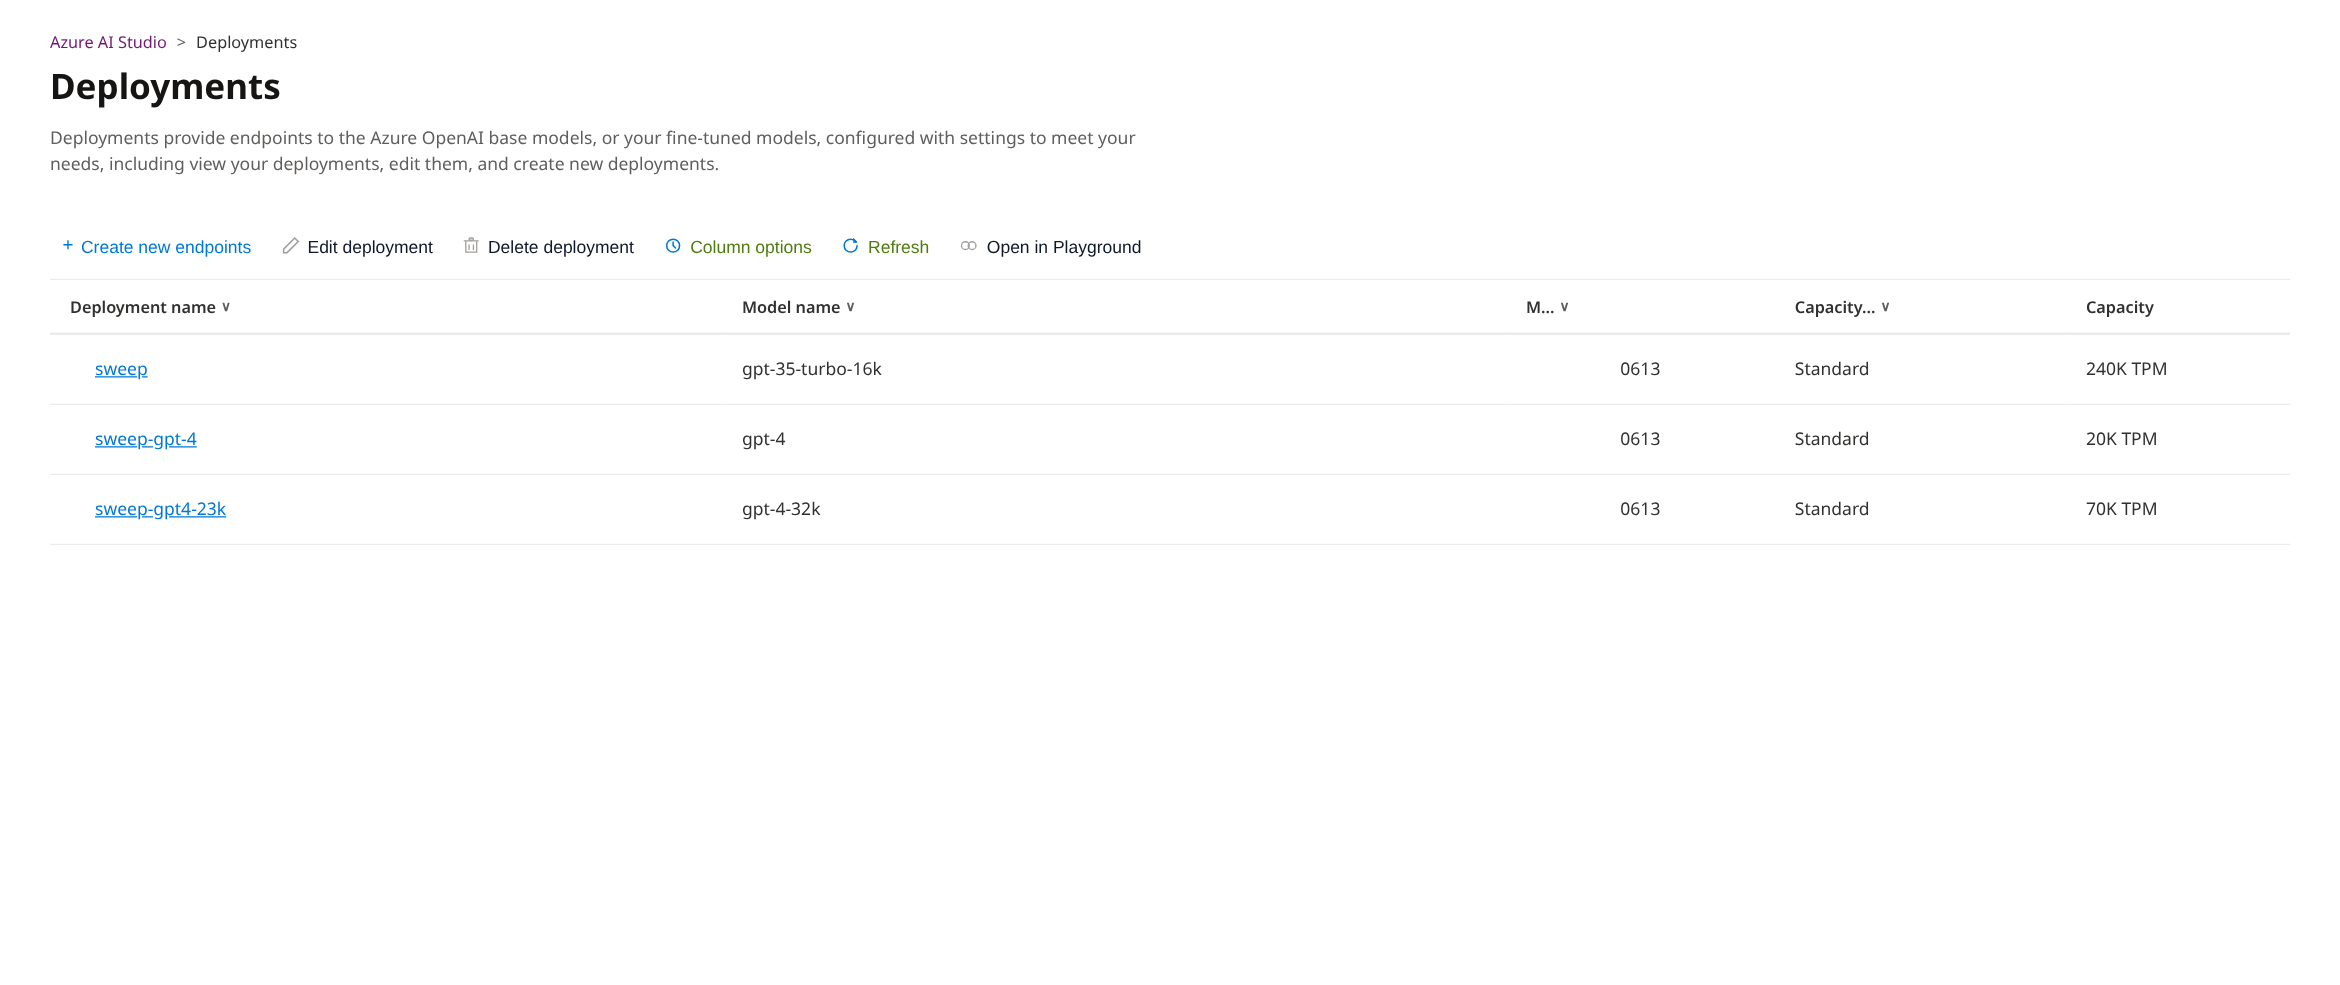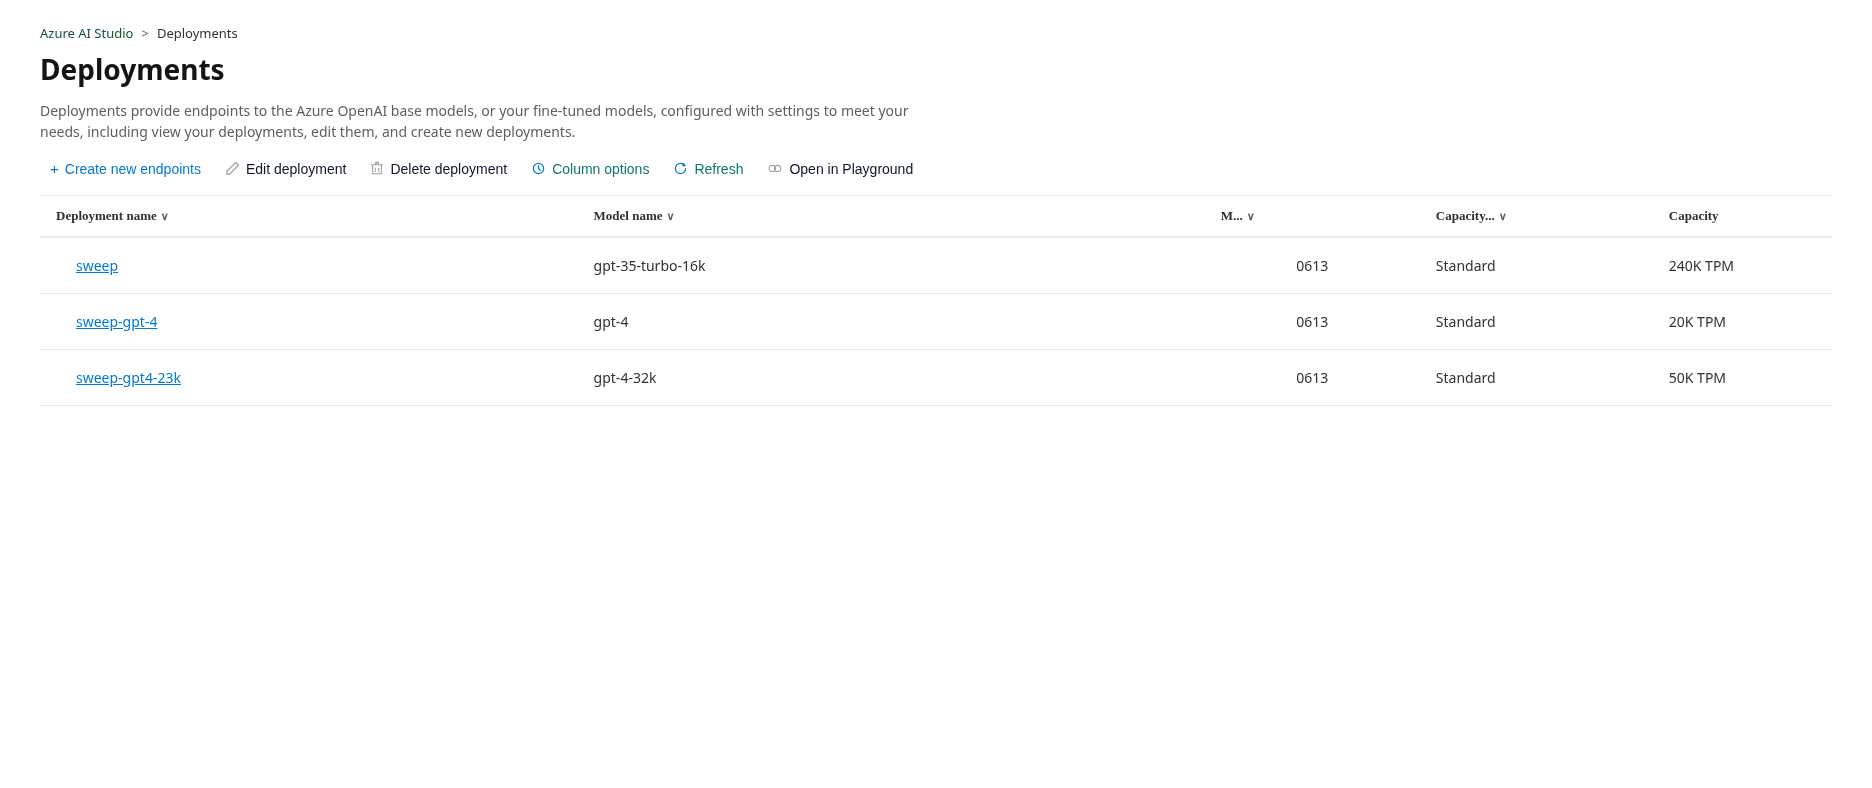--- a/index.html
+++ b/index.html
@@ -14,61 +14,61 @@
       max-width: 1872px;
     }
     .breadcrumb {
       display: flex;
       align-items: center;
       gap: 8px;
       margin-bottom: 8px;
       font-size: 13px;
     }
     .breadcrumb-link {
-      color: #14532d;
+      color: #701a75;
       text-decoration: none;
       cursor: pointer;
     }
     .breadcrumb-separator {
       color: #605e5c;
     }
     .breadcrumb-current {
       color: #323130;
     }
     .page-title {
       font-size: 28px;
       font-weight: 700;
       color: #161514;
       margin-bottom: 12px;
     }
     .page-description {
       font-size: 14px;
       color: #605e5c;
-      margin-bottom: 12px;
+      margin-bottom: 40px;
       max-width: 900px;
       line-height: 1.5;
     }
     .toolbar {
       display: flex;
       align-items: center;
       gap: 4px;
       margin-bottom: 0;
       padding-bottom: 12px;
       border-bottom: 1px solid #edebe9;
     }
     .toolbar-btn {
       display: flex;
       align-items: center;
       gap: 6px;
       padding: 6px 10px;
       background: none;
       border: none;
       cursor: pointer;
       font-size: 14px;
-      color: #0f766e;
+      color: #4d7c0f;
       border-radius: 2px;
       white-space: nowrap;
     }
     .toolbar-btn.primary {
       color: #0078d4;
     }
     .toolbar-btn.disabled {
       color: #0f172a;
       cursor: default;
     }
@@ -87,21 +87,20 @@
     .table thead tr {
       border-bottom: 2px solid #edebe9;
     }
     .table thead th {
       padding: 12px 16px;
       text-align: center;
       font-weight: 600;
       font-size: 13px;
       color: #323130;
       white-space: nowrap;
-      font-family: Liberation Serif, serif;
     }
     .col-header-inner {
       display: flex;
       align-items: center;
       gap: 4px;
     }
     .sort-icon {
       font-size: 11px;
       color: #605e5c;
     }
@@ -249,19 +248,19 @@
             <td class="col-model">gpt-4</td>
             <td class="col-version">0613</td>
             <td class="col-type">Standard</td>
             <td class="col-capacity">20K TPM</td>
           </tr>
           <tr>
             <td class="col-deployment"><span class="deployment-link">sweep-gpt4-23k</span></td>
             <td class="col-model">gpt-4-32k</td>
             <td class="col-version">0613</td>
             <td class="col-type">Standard</td>
-            <td class="col-capacity">50K TPM</td>
+            <td class="col-capacity">70K TPM</td>
           </tr>
         </tbody>
     </table>
   </div>
 
 </div>
 
 </body></html>

